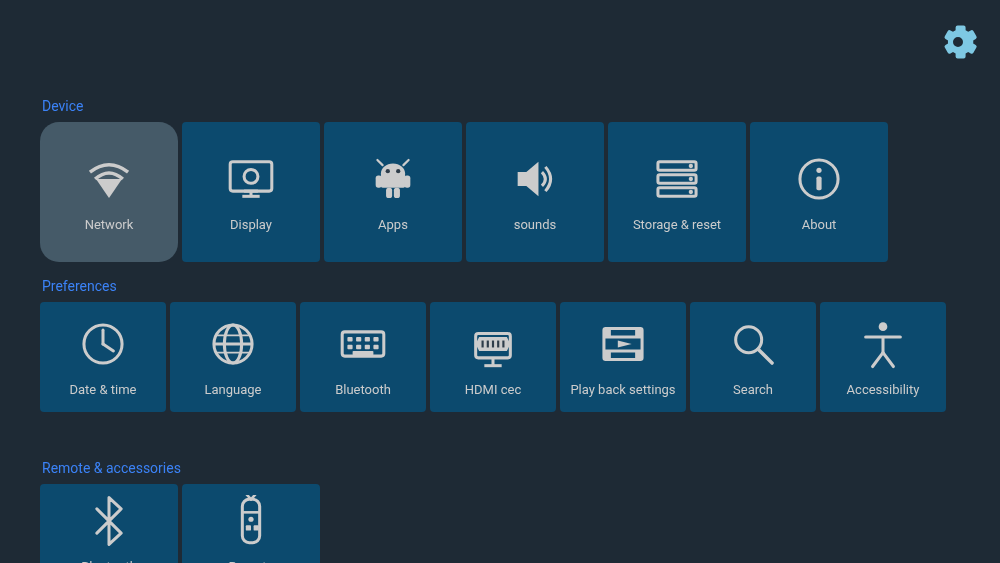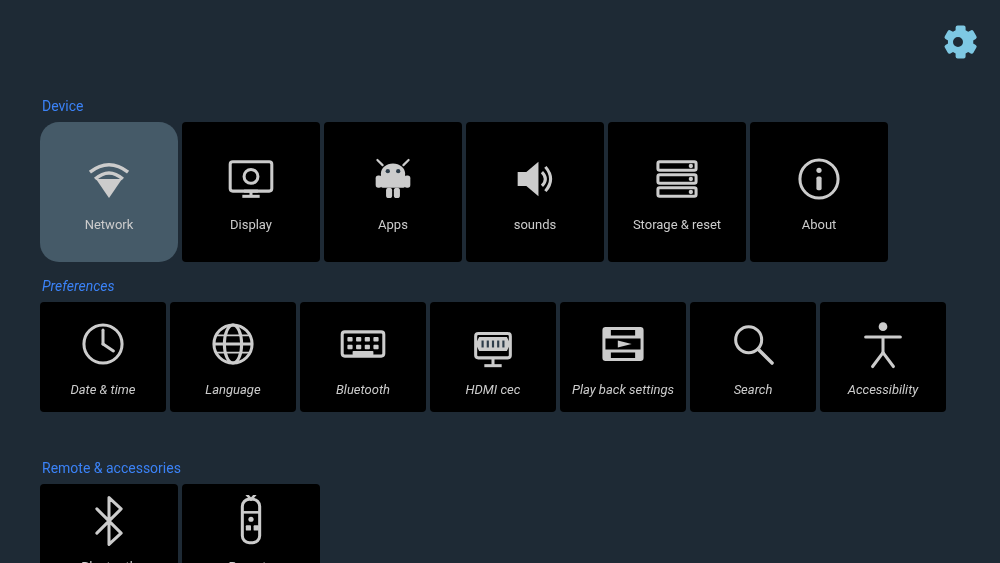--- a/index.html
+++ b/index.html
@@ -34,21 +34,21 @@
 
     .tiles-row {
       display: flex;
       gap: 4px;
       padding-left: 40px;
     }
 
     .tile {
       width: 138px;
       height: 140px;
-      background-color: #000000;
+      background-color: #0c4a6e;
       border-radius: 4px;
       display: flex;
       flex-direction: column;
       align-items: center;
       justify-content: center;
       gap: 12px;
       cursor: pointer;
       flex-shrink: 0;
     }
 
@@ -74,21 +74,20 @@
       top: 98px;
       left: 0;
       right: 0;
     }
 
     .preferences-section {
       position: absolute;
       top: 278px;
       left: 0;
       right: 16px;
-      font-style: italic;
     }
 
     .remote-section {
       position: absolute;
       top: 460px;
       left: 0;
       right: 0;
     }
 
     .pref-tile {

